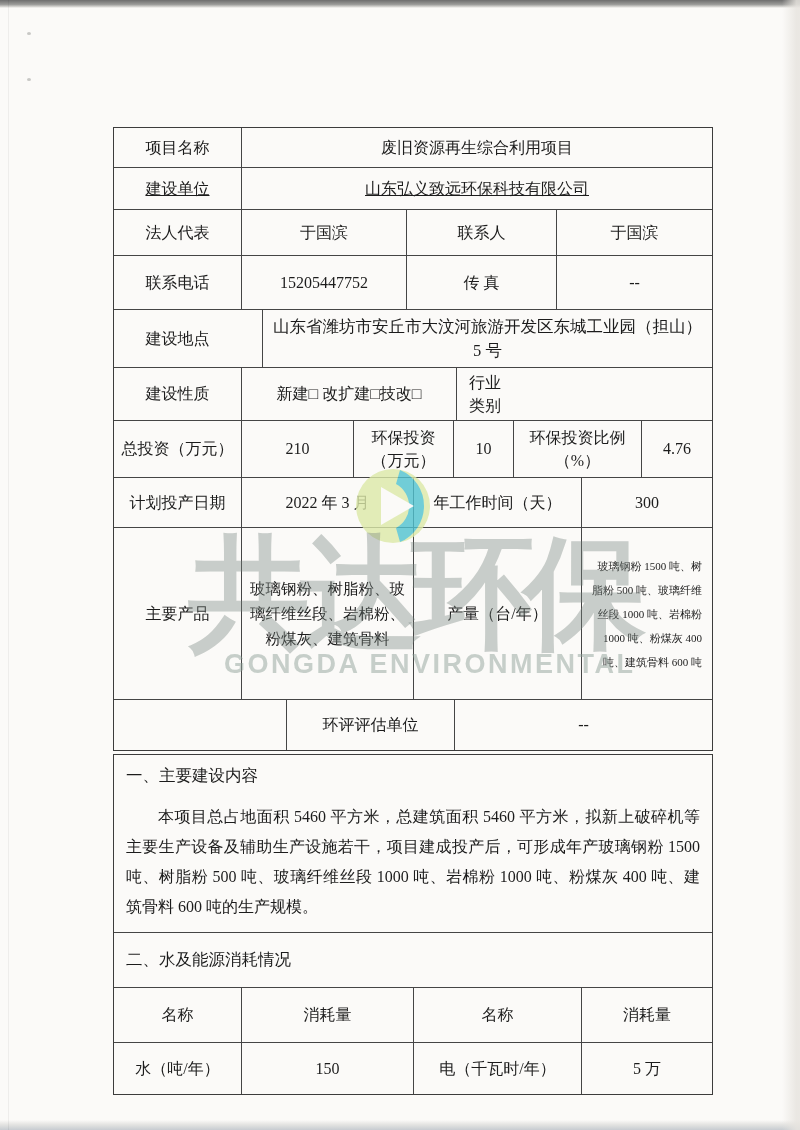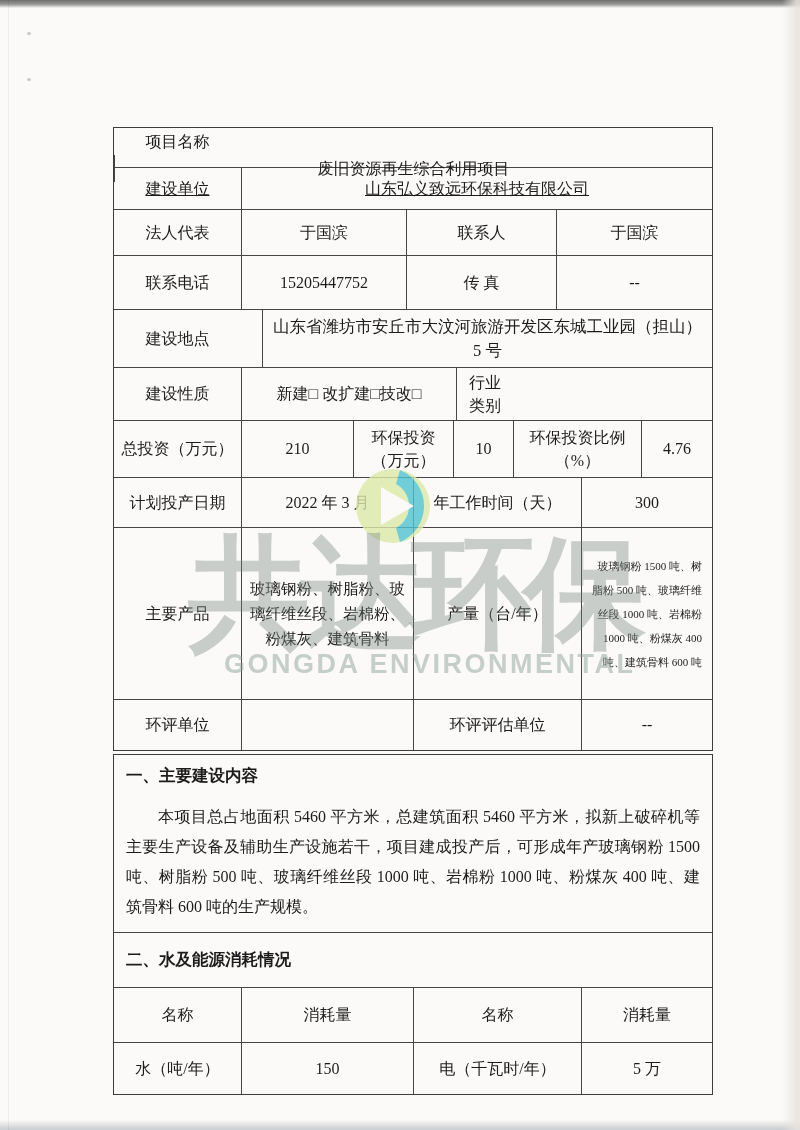--- a/index.html
+++ b/index.html
@@ -31,21 +31,21 @@
   .tbl{
     position:absolute;left:113px;width:600px;
     border:1px solid #3c3c3c;
     box-sizing:border-box;
     background:transparent;
     z-index:2;
   }
   .tbl1{top:127px;}
   .tbl2{top:754px;}
   .row{display:flex;box-sizing:border-box;border-top:1px solid #454545;}
-  .row:first-child{border-top:none;flex-direction:column;}
+  .row:first-child{border-top:none;}
   .cell{
     box-sizing:border-box;
     border-left:1px solid #454545;
     display:flex;align-items:center;justify-content:center;
     text-align:center;
     font-size:16px;
     line-height:1.45;
     padding:2px 4px;
   }
   .cell:first-child{border-left:none;}
@@ -66,21 +66,21 @@
   .prod{font-size:15.5px;line-height:25px;padding:2px 6px;}
   .outp{font-size:11px;line-height:24px;padding:2px 10px;text-align:right;}
   
   .h39{height:39px;} .h42{height:42px;text-decoration:underline;} .h46{height:46px;} .h54{height:54px;}
   .h58{height:58px;gap:21px;} .h52{height:52px;} .h53{height:53px;} .h57{height:57px;}
   .h50{height:50px;} .h172{height:172px;} .h51{height:51px;} .h55{height:55px;}
 
   
   .section-box{box-sizing:border-box;border-top:1px solid #454545;padding:8px 12px 10px;}
   .section-box:first-child{border-top:none;}
-  .sec-title{font-weight:bold;font-size:16.5px;line-height:26px;}
+  .sec-title{font-weight:normal;font-size:16.5px;line-height:26px;}
   .sec-para{margin:13px 0 0;text-indent:2em;font-size:16px;line-height:30px;text-align:justify;}
   .sec-head{height:55px;display:flex;align-items:center;padding:0 12px;box-sizing:border-box;border-top:1px solid #454545;}
 
   
   .wm{position:absolute;z-index:5;pointer-events:none;}
   .wm-cn{
     left:188px;top:533px;width:470px;
     font-size:122px;font-weight:bold;
     letter-spacing:-10px;
     color:rgba(118,132,127,0.38);
@@ -155,21 +155,20 @@
     </div>
 
     <div class="row h172">
       <div class="cell c-label">主要产品</div>
       <div class="cell w172 prod">玻璃钢粉、树脂粉、玻璃纤维丝段、岩棉粉、粉煤灰、建筑骨料</div>
       <div class="cell w168">产量（台/年）</div>
       <div class="cell c-rest outp">玻璃钢粉 1500 吨、树脂粉 500 吨、玻璃纤维丝段 1000 吨、岩棉粉 1000 吨、粉煤灰 400 吨、建筑骨料 600 吨</div>
     </div>
 
     <div class="row h51">
-      <div class="cell c-label">环评单位</div>
       <div class="cell w172"></div>
       <div class="cell w168">环评评估单位</div>
       <div class="cell c-rest">--</div>
     </div>
   </div>
 
   <div class="tbl tbl2">
 
     <div class="section-box">
       <div class="sec-title">一、主要建设内容</div>

